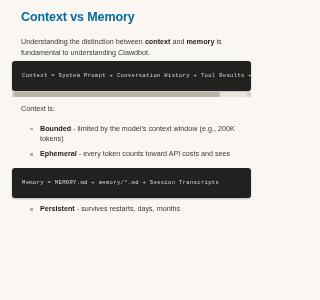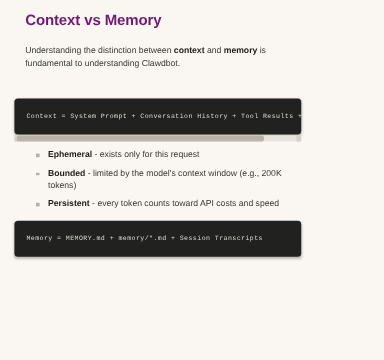--- a/index.html
+++ b/index.html
@@ -22,29 +22,29 @@
     box-sizing: border-box;
     padding: 10px 13px 0 21px;
     position: relative;
     overflow: hidden;
   }
 
   .page-title {
     font-size: 12.5px;
     font-weight: bold;
     line-height: 1.25;
-    color: #701a75;
+    color: #0369a1;
     margin: 0 0 10px 0;
     letter-spacing: -0.1px;
   }
 
   p.para {
     font-size: 7.2px;
     line-height: 1.62;
-    margin: 0 0 23px 0;
+    margin: 0 0 2px 0;
     color: #3a3835;
     max-width: 232px;
   }
   p.para b, .bold {
     font-weight: bold;
     color: #1d1c1a;
   }
 
   .lead {
     font-size: 7.2px;
@@ -146,32 +146,36 @@
     </div>
     <div class="scrollbar">
       <div class="cap-l"></div>
       <div class="thumb"></div>
       <div class="cap-r"></div>
     </div>
   </div>
 
   <div class="sec-gap"></div>
 
+  <p class="lead">Context is:</p>
 
   <ul class="bullets">
-    <li><span class="marker"></span><span class="term">Ephemeral</span><span> - exists only for this request</span></li>
     <li><span class="marker"></span><span class="term">Bounded</span><span> - limited by the model's context window (e.g., 200K tokens)</span></li>
-    <li><span class="marker"></span><span class="term">Persistent</span><span> - every token counts toward API costs and speed</span></li>
+    <li><span class="marker"></span><span class="term">Ephemeral</span><span> - every token counts toward API costs and sees</span></li>
   </ul>
 
 
   <div class="codewrap noscroll">
     <div class="codeblock">
       <code>Memory = MEMORY.md + memory/*.md + Session Transcripts</code>
     </div>
 
   </div>
 
   <div class="sec-gap"></div>
 
 
+  <ul class="bullets">
+    <li><span class="marker"></span><span class="term">Persistent</span><span> - survives restarts, days, months</span></li>
+
+  </ul>
 
 </div>
 
 </body></html>

